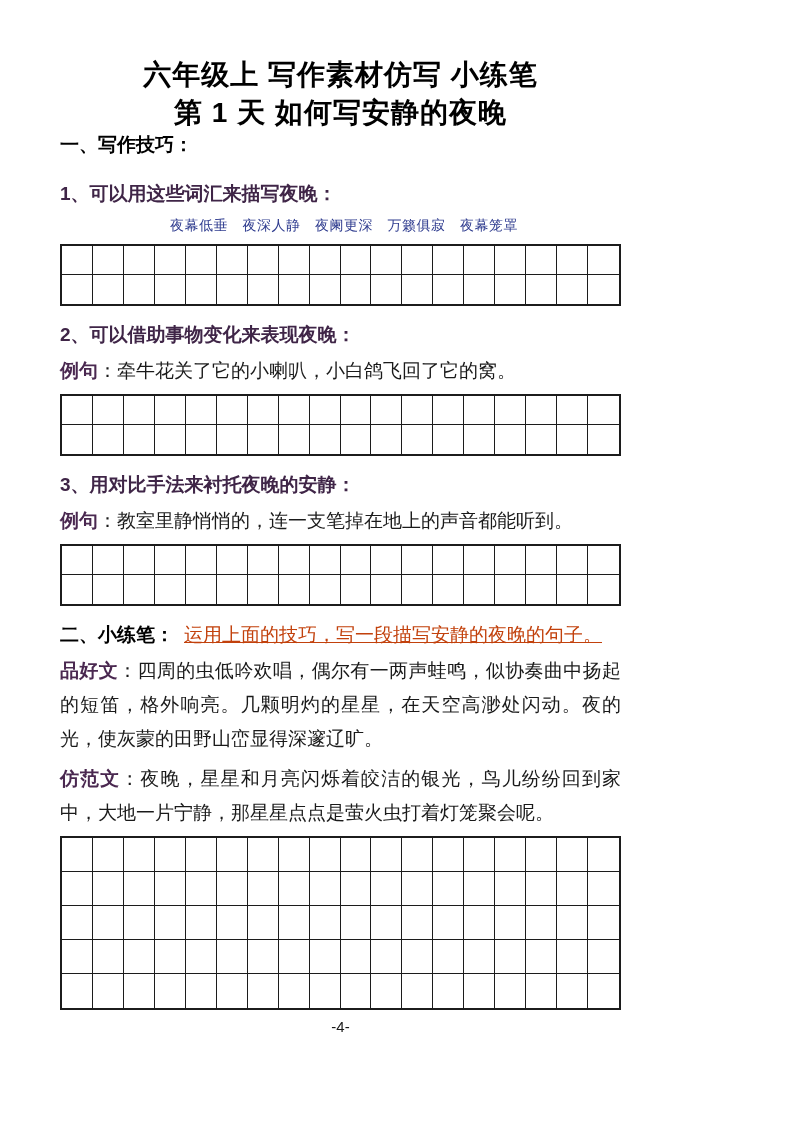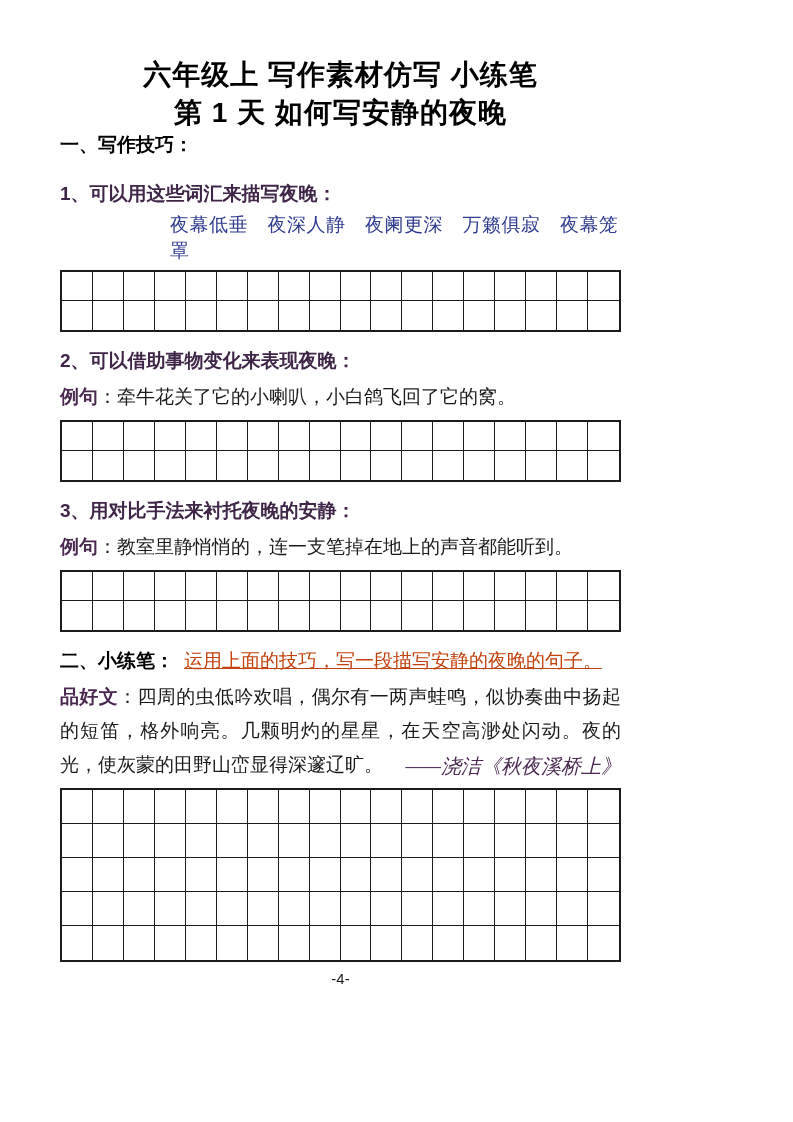--- a/index.html
+++ b/index.html
@@ -32,21 +32,21 @@
   .h-sub {
     margin-top:23px;
     font-size:19px;
     font-weight:bold;
     color:#3f2547;
     line-height:26px;
   }
   .word-list {
     margin-top:5px;
     padding-left:110px;
-    font-size:19px;
+    font-size:14px;
     color:#2f3c8f;
     line-height:26px;
     letter-spacing:0.5px;
   }
   .para {
     margin-top:4px;
     font-size:19px;
     line-height:34px;
     color:#1a1a1a;
     text-align:justify;
@@ -224,23 +224,23 @@
       <div class="cell"></div>
       <div class="cell"></div>
       <div class="cell"></div>
       <div class="cell"></div>
     </div>
 
   <div class="h-main mt-h2"><span>二、小练笔：</span><span class="h-inline-rest">运用上面的技巧，写一段描写安静的夜晚的句子。</span></div>
 
   <div class="sample-wrap">
     <p class="para mt-ex"><span class="label">品好文</span><span>：四周的虫低吟欢唱，偶尔有一两声蛙鸣，似协奏曲中扬起的短笛，格外响亮。几颗明灼的星星，在天空高渺处闪动。夜的光，使灰蒙的田野山峦显得深邃辽旷。</span></p>
-    <span class="attribution">——浇洁《秋夜溪桥上》</span>
   </div>
 
+  <p class="para mt-ex"><span class="label">仿范文</span><span>：夜晚，星星和月亮闪烁着皎洁的银光，鸟儿纷纷回到家中，大地一片宁静，那星星点点是萤火虫打着灯笼聚会呢。</span></p>
 
   <div class="writing-grid grid-large" style="grid-template-columns: repeat(18, 1fr);">
       <div class="cell"></div>
       <div class="cell"></div>
       <div class="cell"></div>
       <div class="cell"></div>
       <div class="cell"></div>
       <div class="cell"></div>
       <div class="cell"></div>
       <div class="cell"></div>

